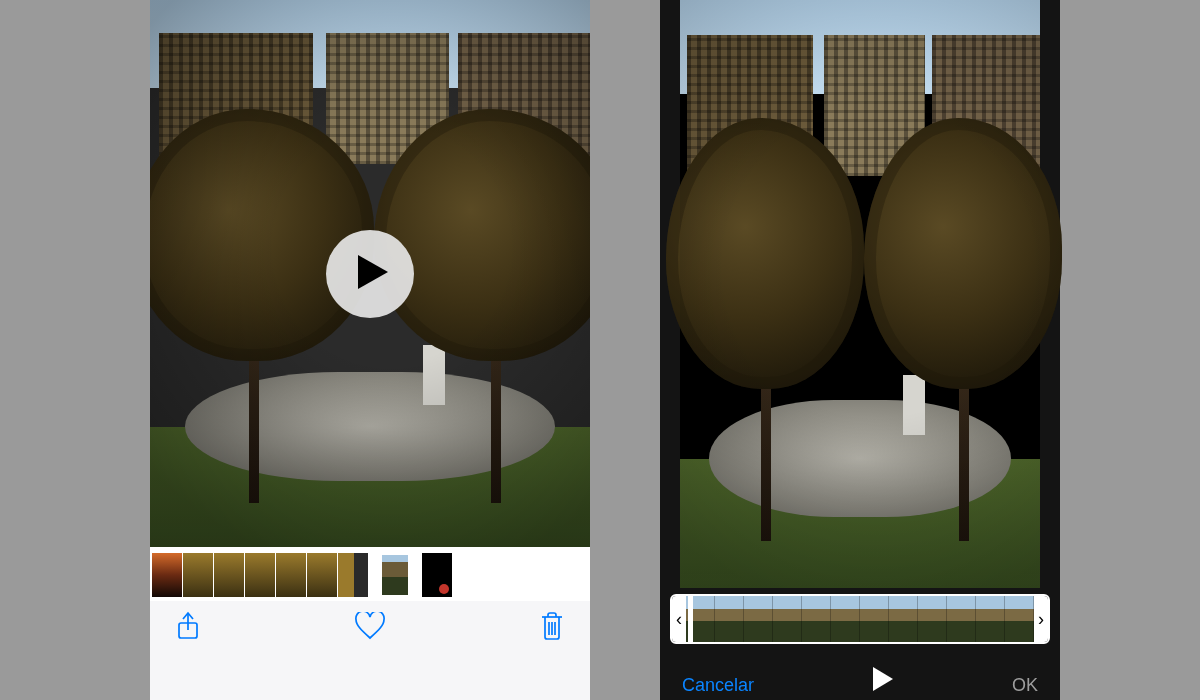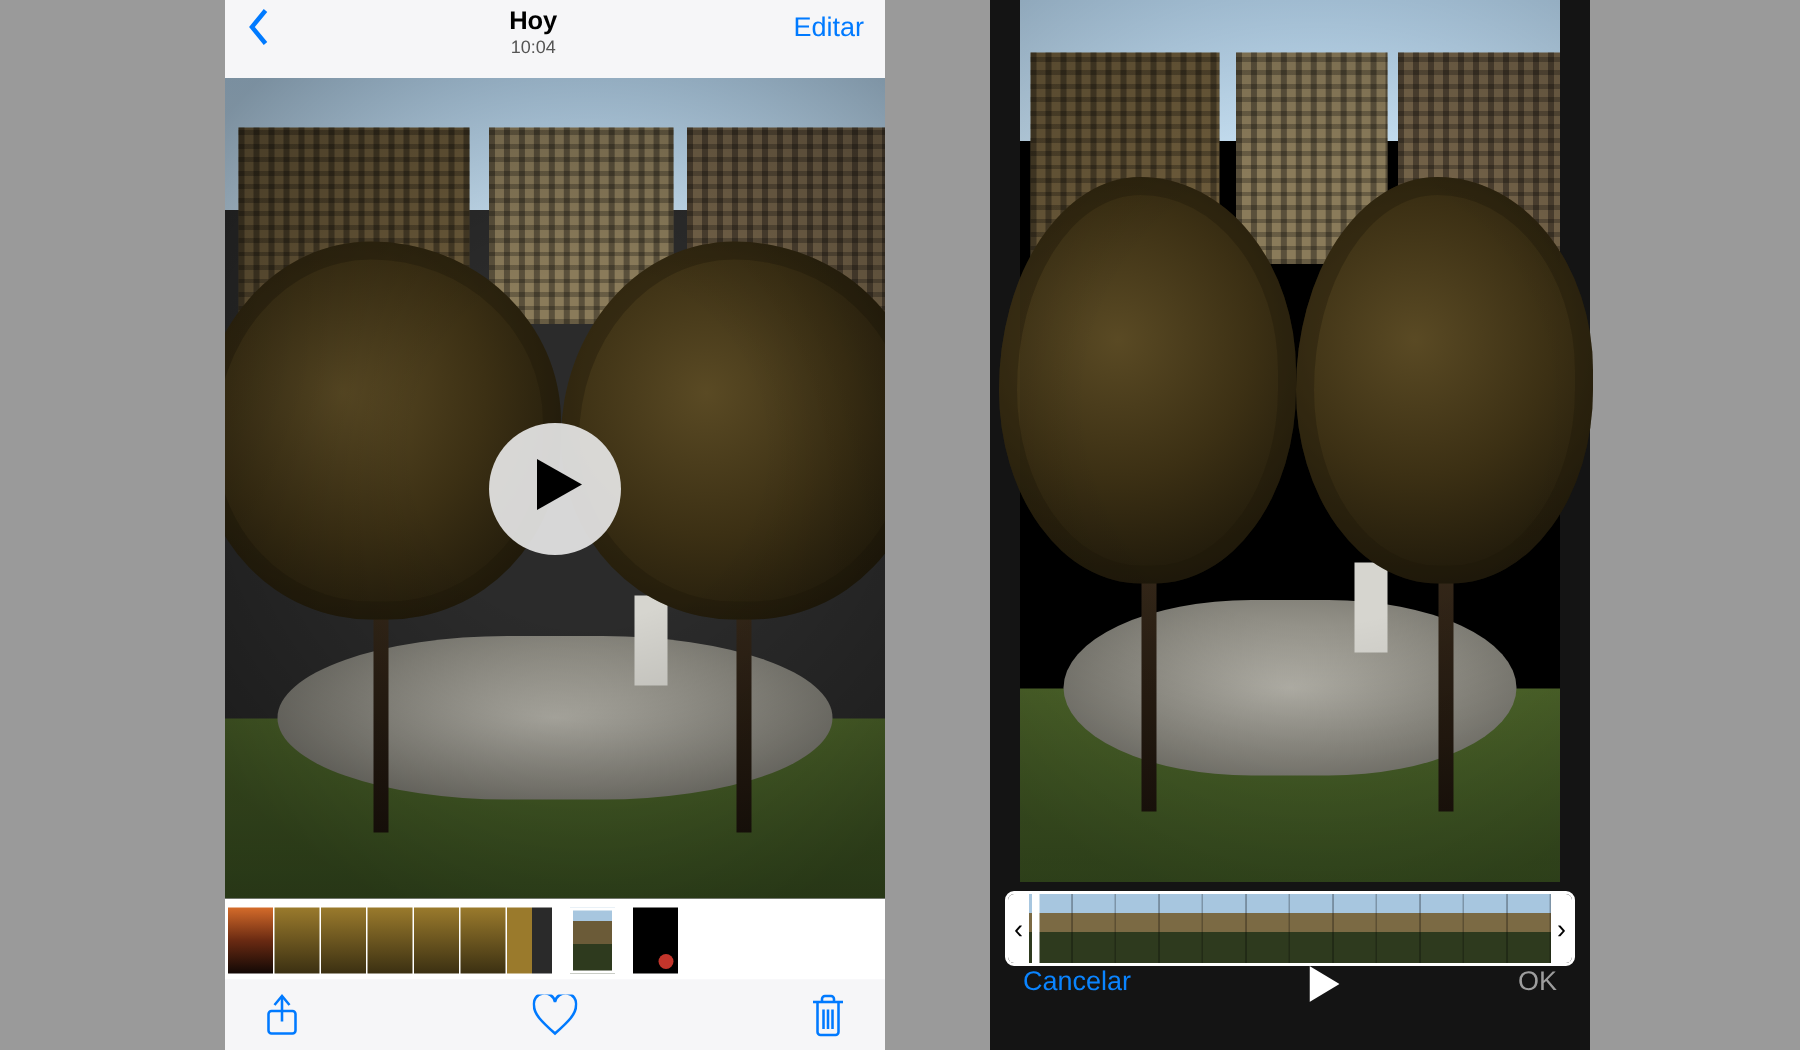--- a/index.html
+++ b/index.html
@@ -54,44 +54,30 @@
 
   
   .r-media{position:relative;height:588px;background:#000;margin:0 20px}
   .r-media .photo .shade{background:radial-gradient(circle at 55% 45%,transparent 40%,rgba(0,0,0,.25) 90%)}
   .r-strip{height:46px;margin:6px 10px 0;position:relative;border:2px solid #fff;border-radius:6px;background:#000;display:flex;align-items:stretch;overflow:hidden}
   .r-strip .handle{width:14px;background:#fff;display:flex;align-items:center;justify-content:center;font-size:18px;color:#000}
   .r-strip .frames{flex:1;display:flex}
   .r-strip .frames .f{flex:1;background:linear-gradient(#a7c6df 0 28%,#7b6a44 28% 55%,#2e3a1e 55%);border-right:1px solid rgba(0,0,0,.25)}
   .r-strip .cursor{position:absolute;left:16px;top:-3px;bottom:-3px;width:5px;background:#fff;border-radius:3px}
 
-  .r-bar{height:52px;display:flex;align-items:flex-start;justify-content:space-between;padding:0 22px;color:#9d9d9d;font-size:18px}
+  .r-bar{height:52px;display:flex;align-items:flex-end;justify-content:space-between;padding:0 22px;color:#9d9d9d;font-size:18px}
   .r-bar .cancel{color:#0a84ff}
   .r-bar .play2 svg{width:20px;height:24px;fill:#fff}
 </style>
 </head>
 <body>
 
 <div class="stage">
 
   <div class="phone left">
-    <div class="l-nav">
-      <div class="back">
-        <span>
-          <svg viewBox="0 0 18 28">
-              <polyline points="13,3 4,14 13,25"></polyline>
-            </svg>
-        </span>
-      </div>
-      <div class="title">
-        <div class="t1">Hoy</div>
-        <div class="t2">10:04</div>
-      </div>
-      <div class="edit">Editar</div>
-    </div>
 
     <div class="l-media">
       <div class="photo">
         <div class="sky"></div>
         <div class="bld b1"></div>
           <div class="bld b2"></div>
           <div class="bld b3"></div>
         <div class="grass"></div>
           <div class="plaza"></div>
           <div class="monument"></div>

